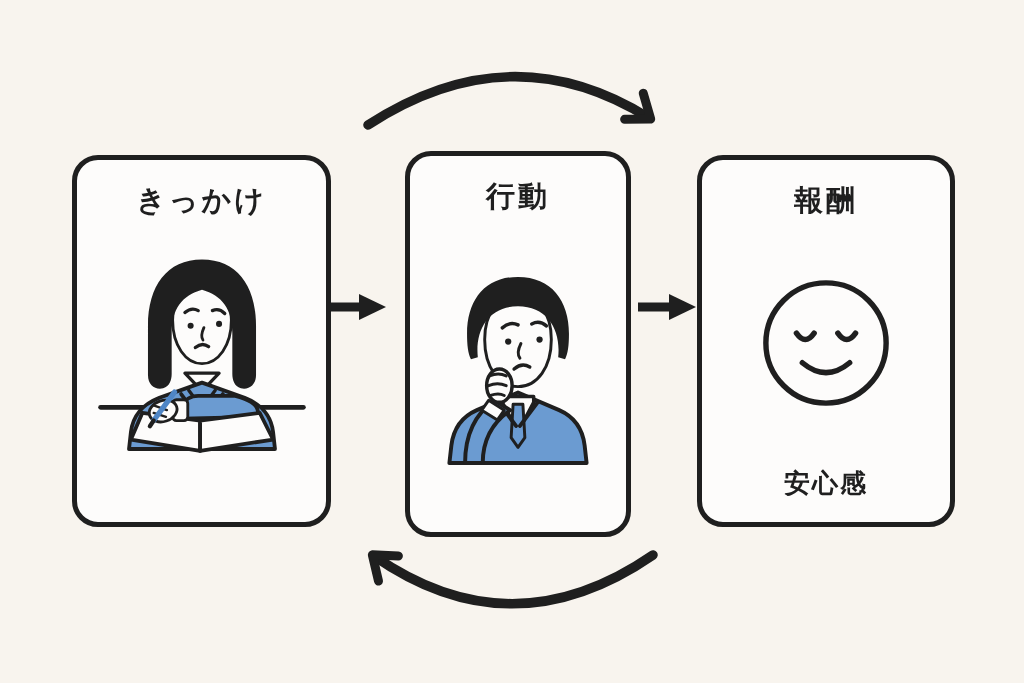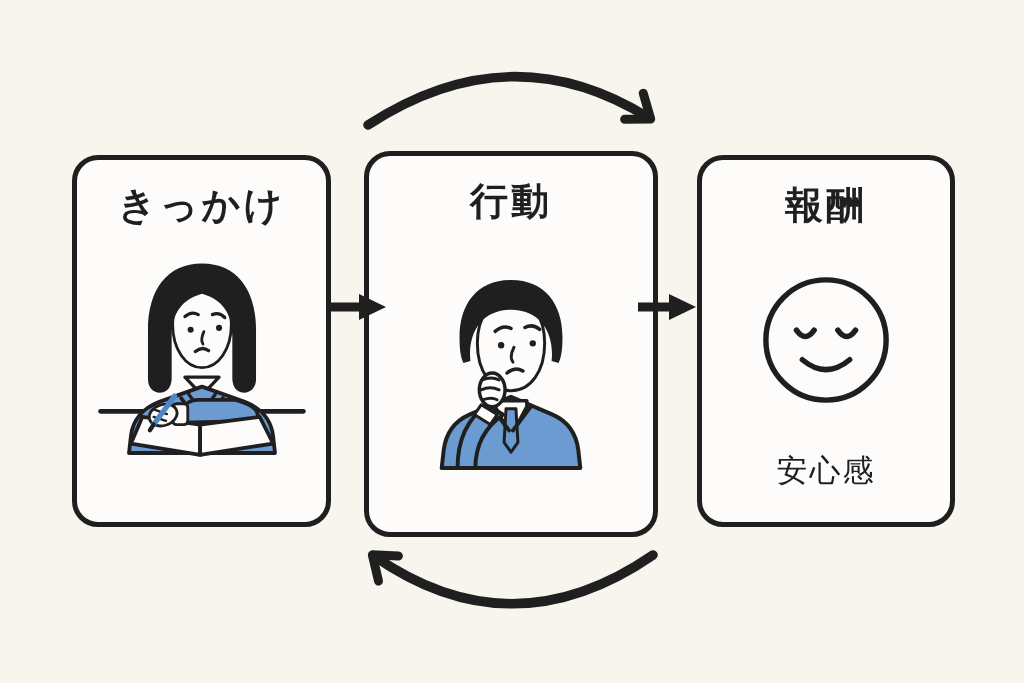--- a/index.html
+++ b/index.html
@@ -16,33 +16,33 @@
     background: #fdfcfb;
     border: 5px solid #1f1f1f;
     border-radius: 26px;
     display: flex;
     flex-direction: column;
     align-items: center;
     justify-content: space-between;
     padding: 20px 10px 22px 10px;
   }
   .card--cue      { left: 72px;  top: 155px; width: 259px; height: 372px; }
-  .card--behavior { left: 364px; top: 151px; width: 294px; height: 386px; gap: 16px; }
-  .card--reward   { left: 697px; top: 155px; width: 258px; height: 372px; padding-bottom: 36px; }
+  .card--behavior { left: 405px; top: 151px; width: 226px; height: 386px; gap: 16px; }
+  .card--reward   { left: 697px; top: 155px; width: 258px; height: 372px; padding-bottom: 26px; }
   .card-title {
-    font-size: 38px;
+    font-size: 29px;
     font-weight: 800;
     letter-spacing: 3px;
     line-height: 1;
     margin-top: 6px;
     white-space: nowrap;
   }
   .card-caption {
-    font-size: 31px;
-    font-weight: 400;
+    font-size: 26px;
+    font-weight: 700;
     letter-spacing: 2px;
     line-height: 1;
     white-space: nowrap;
   }
   .card-illustration {
     flex: 1 1 auto;
     display: flex;
     align-items: center;
     justify-content: center;
     width: 100%;

